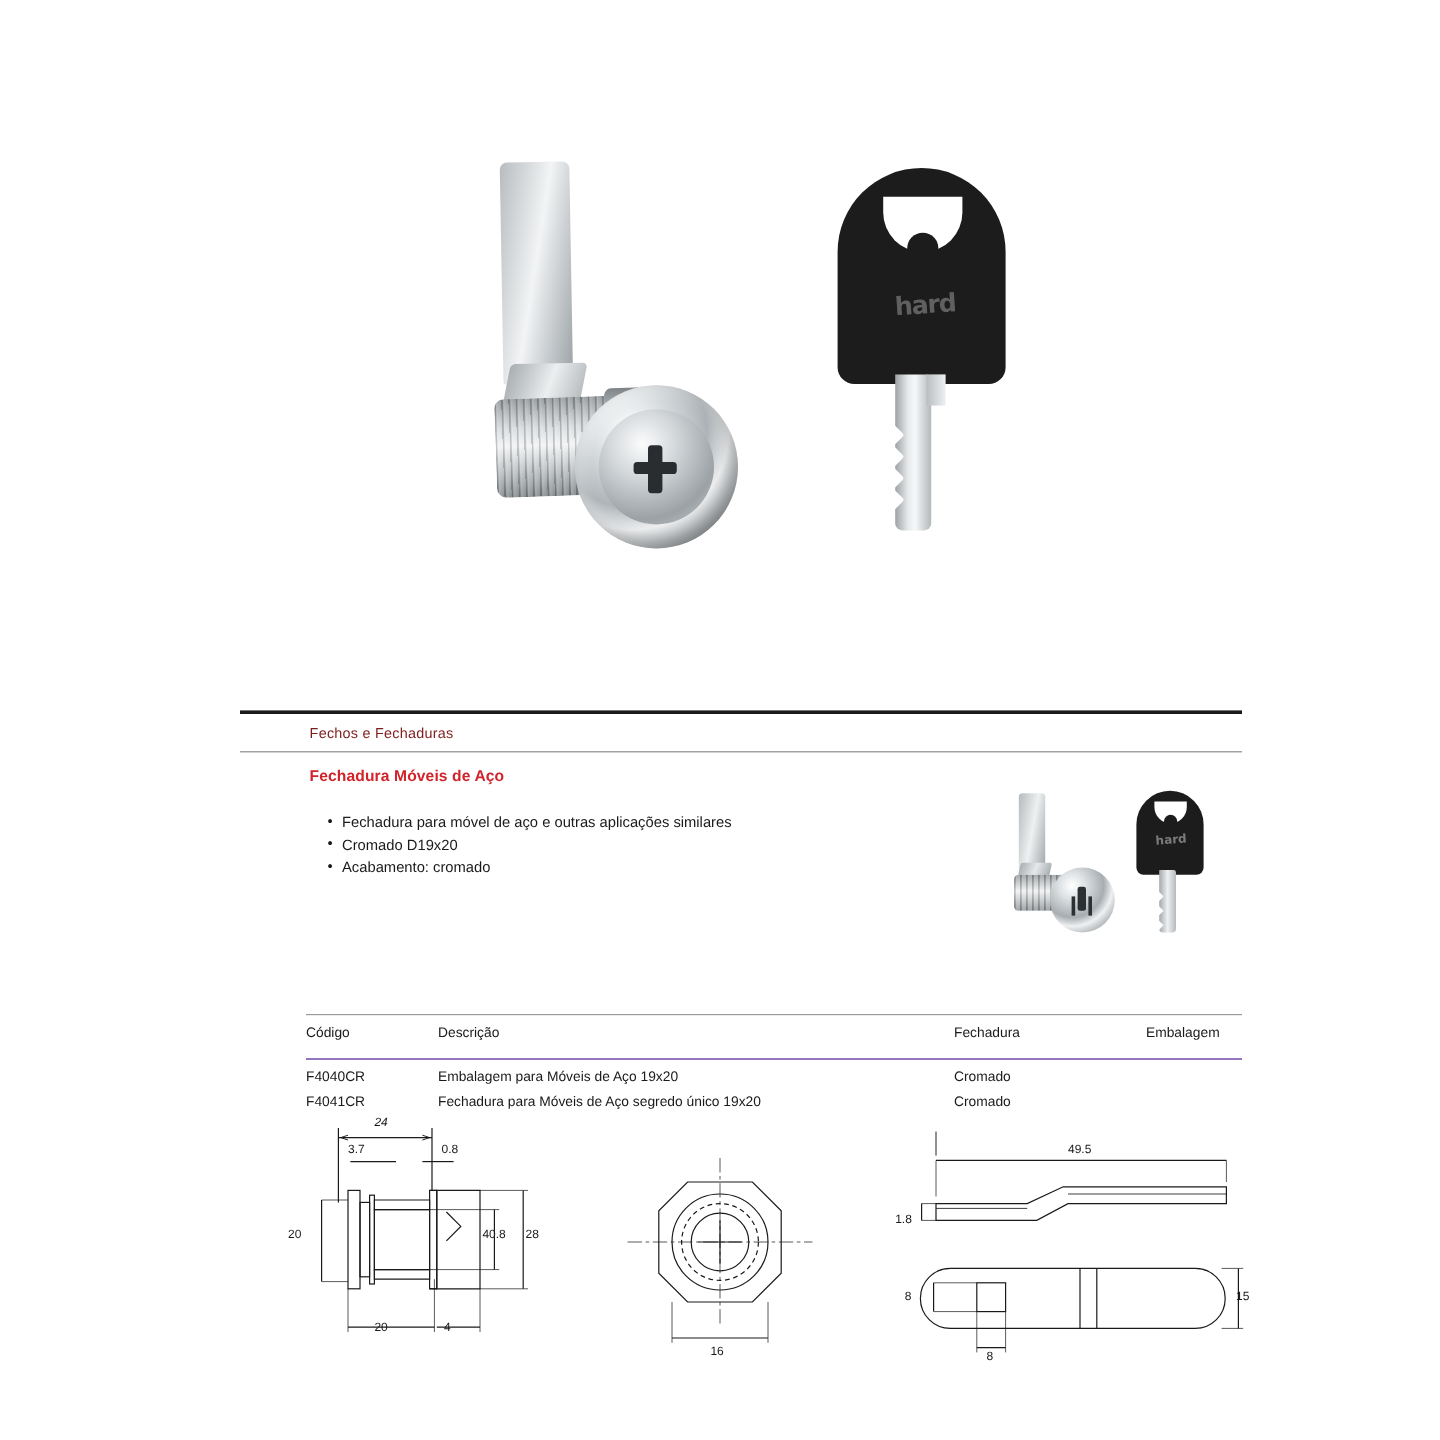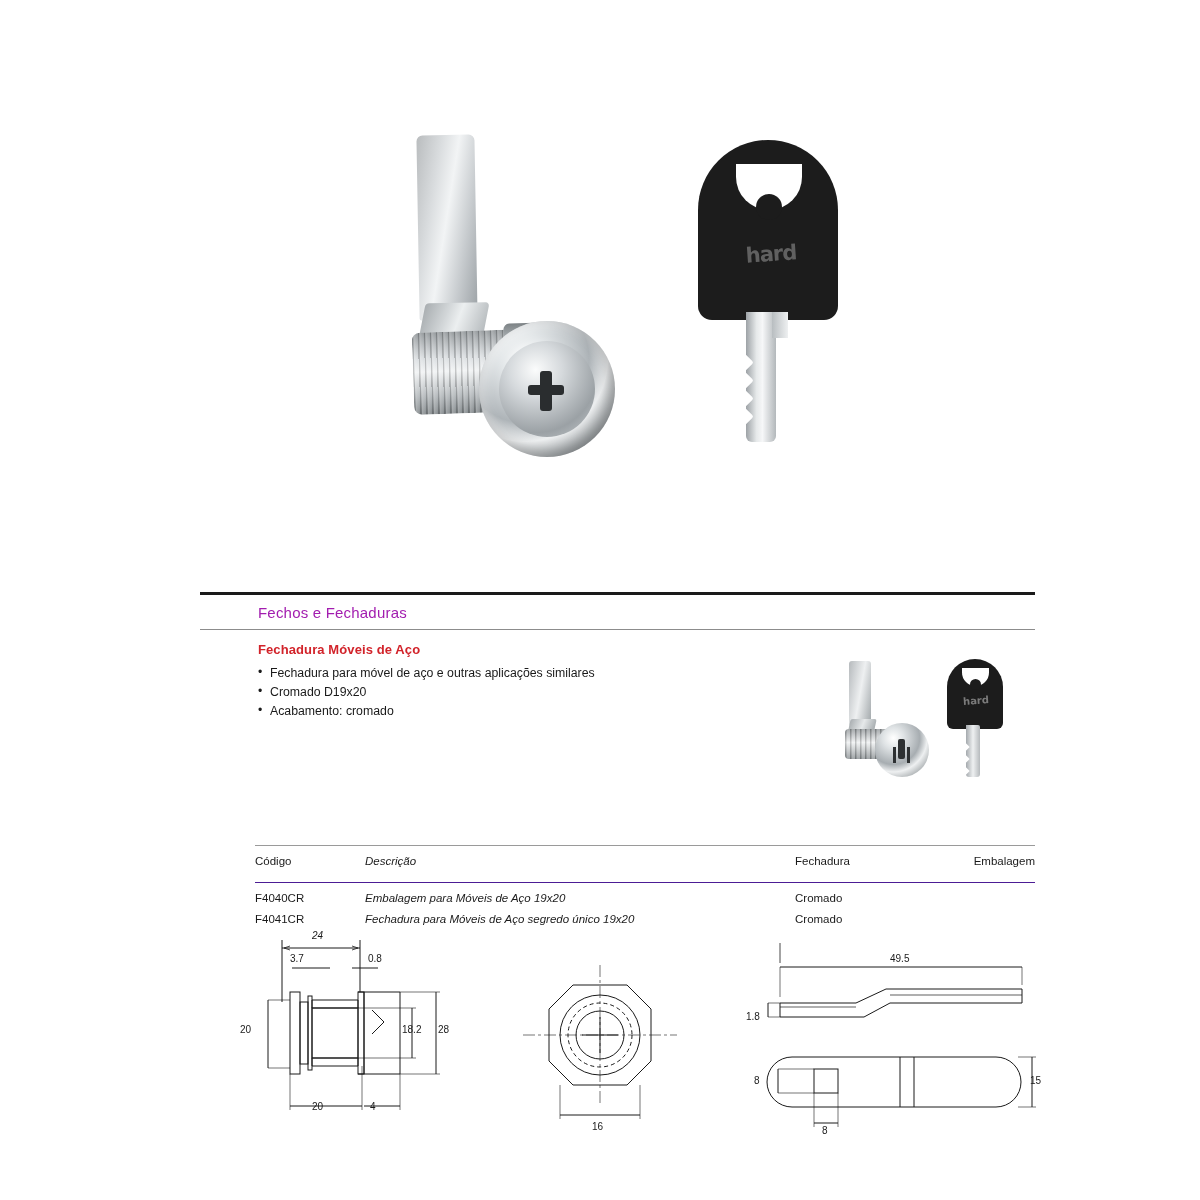--- a/index.html
+++ b/index.html
@@ -211,22 +211,22 @@
     left: 200px;
     top: 592px;
     width: 835px;
   }
   .rule-top {
     height: 3px;
     background: #1a1a1a;
     width: 835px;
   }
   .section-title {
-    font-size: 15px;
-    color: #a21caf;
+    font-size: 12px;
+    color: #7f1d1d;
     padding: 9px 0 8px 58px;
     letter-spacing: 0.2px;
   }
   .rule-thin {
     height: 1px;
     background: #8c8c8c;
     width: 835px;
   }
   .subsection {
     color: #d2232a;
@@ -245,21 +245,21 @@
     list-style: none;
     position: relative;
     padding-left: 12px;
   }
   .bullets li:before {
     content: "•";
     position: absolute;
     left: 0;
     top: -1px;
   }
-  ul.bullets { margin: 0; }
+  ul.bullets { margin: 15px; }
 
   
   .thumb {
     position: absolute;
     right: 8px;
     top: 65px;
     width: 200px;
     height: 140px;
   }
   .t-arm {
@@ -381,23 +381,23 @@
   }
   .thead, .trow {
     display: flex;
     align-items: baseline;
   }
   .thead {
     padding-bottom: 15px;
     border-bottom: 1px solid #4c1d95;
   }
   .c1 { width: 110px; }
-  .c2 { width: 430px; font-style: italic; }
+  .c2 { width: 430px; }
   .c3 { width: 160px; }
-  .c4 { width: 80px; text-align: right; }
+  .c4 { width: 80px; text-align: left; }
   .trow { padding-top: 9px; }
   .trow .c1, .trow .c2, .trow .c3 { color: #1a1a1a; }
   .rule-above-table {
     position: absolute;
     left: 255px;
     top: 845px;
     width: 780px;
     height: 1px;
     background: #9a9a9a;
   }
@@ -546,21 +546,21 @@
       <g stroke-width="0.8">
         <path d="M44 18 l6 -2 M44 18 l6 2"></path>
         <path d="M118 18 l-6 -2 M118 18 l-6 2"></path>
       </g>
     </g>
   </svg>
   <div class="dim-label" style="left:82px;  top:5px;font-style:italic;">24</div>
   <div class="dim-label" style="left:60px;  top:28px;">3.7</div>
   <div class="dim-label" style="left:138px; top:28px;">0.8</div>
   <div class="dim-label" style="left:10px;  top:99px;">20</div>
-  <div class="dim-label" style="left:172px; top:99px;">18.2</div>
+  <div class="dim-label" style="left:172px; top:99px;">40.8</div>
   <div class="dim-label" style="left:208px; top:99px;">28</div>
   <div class="dim-label" style="left:82px;  top:176px;">20</div>
   <div class="dim-label" style="left:140px; top:176px;">4</div>
 
   <svg width="200" height="200" viewBox="0 0 200 200" style="position:absolute;left:285px;top:30px">
     <g fill="none" stroke="#1a1a1a" stroke-width="1">
       <path d="M58 30 L112 30 L136 54 L136 106 L112 130 L58 130 L34 106 L34 54 Z"></path>
       <circle cx="85" cy="80" r="40"></circle>
       <circle cx="85" cy="80" r="32" stroke-dasharray="4 3"></circle>
       <circle cx="85" cy="80" r="24"></circle>

